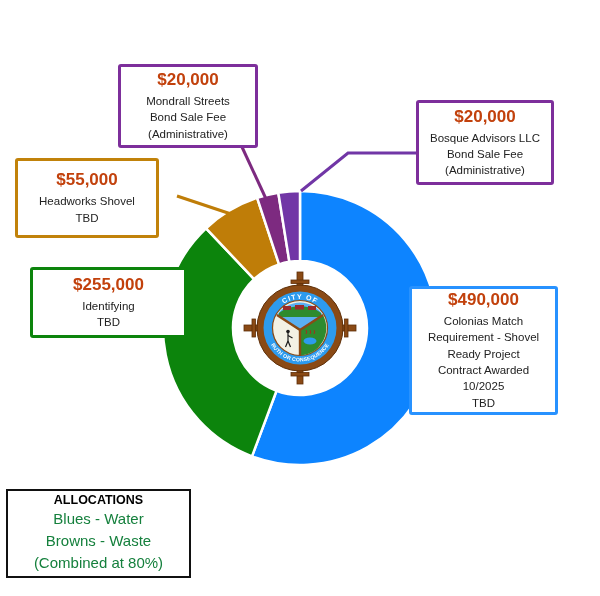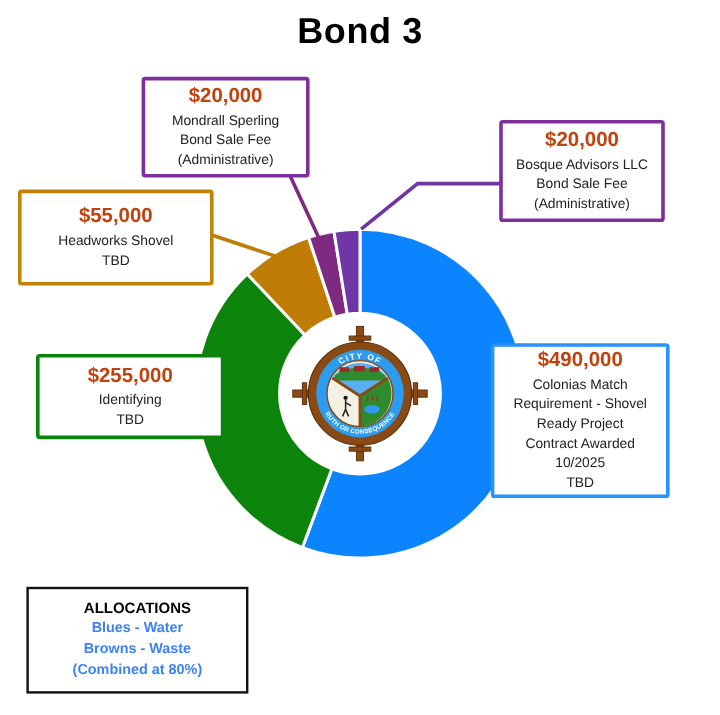--- a/index.html
+++ b/index.html
@@ -14,38 +14,37 @@
   .chart-svg{position:absolute;left:0;top:0;z-index:1;}
   .callout{
     position:absolute;background:#fff;border:3px solid #888;border-radius:3px;
     display:flex;flex-direction:column;align-items:center;justify-content:center;
     text-align:center;z-index:2;padding:4px 6px;box-sizing:border-box;
   }
   .callout .amount{font-size:17px;font-weight:700;color:#c2410c;margin-bottom:3px;}
   .callout .line{font-size:11.5px;color:#222;line-height:1.42;white-space:pre-wrap;}
   .box-mondrall{left:118px;top:64px;width:140px;height:84px;}
   .box-bosque{left:416px;top:100px;width:138px;height:85px;}
-  .box-headworks{left:15px;top:158px;width:163px;height:80px;}
+  .box-headworks{left:15px;top:158px;width:144px;height:80px;}
   .box-identifying{left:30px;top:267px;width:157px;height:71px;}
   .box-colonias{left:409px;top:286px;width:149px;height:129px;}
   .legend-box{
-    position:absolute;left:22px;top:489px;width:185px;height:89px;z-index:2;
+    position:absolute;left:6px;top:489px;width:185px;height:89px;z-index:2;
     background:#fff;border:2.5px solid #111;display:flex;flex-direction:column;
     align-items:center;justify-content:center;text-align:center;box-sizing:border-box;
   }
   .legend-box .legend-title{font-size:12.5px;font-weight:700;color:#000;margin-bottom:1px;}
-  .legend-box .line{font-size:12px;color:#3b82f6;line-height:1.45;white-space:pre-wrap;font-weight:bold;}
+  .legend-box .line{font-size:15px;color:#15803d;line-height:1.45;white-space:pre-wrap;}
   .seal-text{fill:#fff;font-weight:bold;font-family:"Liberation Sans",sans-serif;}
 </style>
 </head>
 <body>
 
 <div class="stage">
 
-  <h1 class="page-title">Bond 3</h1>
 
   <svg class="chart-svg" width="600" height="596" viewBox="0 0 600 596">
 
     <g id="donut">
         <path d="M300,191 A137,137 0 1 1 252.0074138837561,456.3187892628157 L276.52917321322377,390.7544443840048 A67,67 0 1 0 300,261 Z" fill="#0d84ff" stroke="#ffffff" stroke-width="2.5" stroke-linejoin="round"></path>
         <path d="M252.0074138837561,456.3187892628157 A137,137 0 0 1 206.0583060731613,228.2806029793794 L254.05771172921027,279.2321197052439 A67,67 0 0 0 276.52917321322377,390.7544443840048 Z" fill="#0c840c" stroke="#ffffff" stroke-width="2.5" stroke-linejoin="round"></path>
         <path d="M206.0583060731613,228.2806029793794 A137,137 0 0 1 257.1468648379547,197.87464195329383 L279.0426273295107,264.36205117423856 A67,67 0 0 0 254.05771172921027,279.2321197052439 Z" fill="#bf7d08" stroke="#ffffff" stroke-width="2.5" stroke-linejoin="round"></path>
         <path d="M257.1468648379547,197.87464195329383 A137,137 0 0 1 278.29947065621155,192.7295781547223 L289.3873323647166,261.8458520902657 A67,67 0 0 0 279.0426273295107,264.36205117423856 Z" fill="#7d2a80" stroke="#ffffff" stroke-width="2.5" stroke-linejoin="round"></path>
         <path d="M278.29947065621155,192.7295781547223 A137,137 0 0 1 299.99999999999994,191 L300,261 A67,67 0 0 0 289.3873323647166,261.8458520902657 Z" fill="#7136a6" stroke="#ffffff" stroke-width="2.5" stroke-linejoin="round"></path>
       </g>
@@ -97,39 +96,39 @@
         <textPath href="#arcTop" startOffset="50%" text-anchor="middle">CITY OF</textPath>
       </text>
       <text class="seal-text" font-size="5.2" letter-spacing="0.2">
         <textPath href="#arcBottom" startOffset="50%" text-anchor="middle">TRUTH OR CONSEQUENCES</textPath>
       </text>
     </g>
   </svg>
 
   <div class="callout box-mondrall" style="border-color: rgb(125, 47, 155);">
     <div class="amount">$20,000</div>
-    <div class="line">Mondrall Sperling</div>
+    <div class="line">Mondrall Streets</div>
     <div class="line">Bond Sale Fee</div>
     <div class="line">(Administrative)</div>
   </div>
 
   <div class="callout box-bosque" style="border-color: rgb(125, 47, 155);">
     <div class="amount">$20,000</div>
     <div class="line">Bosque Advisors LLC</div>
     <div class="line">Bond Sale Fee</div>
     <div class="line">(Administrative)</div>
   </div>
 
   <div class="callout box-headworks" style="border-color: rgb(193, 130, 10);">
     <div class="amount">$55,000</div>
     <div class="line">Headworks Shovel</div>
     <div class="line">TBD</div>
   </div>
 
-  <div class="callout box-identifying" style="border-color: rgb(12, 132, 12); margin-top: 28px;">
+  <div class="callout box-identifying" style="border-color: rgb(12, 132, 12);">
     <div class="amount">$255,000</div>
     <div class="line">Identifying</div>
     <div class="line">TBD</div>
   </div>
 
   <div class="callout box-colonias" style="border-color: rgb(40, 146, 255);">
     <div class="amount">$490,000</div>
     <div class="line">Colonias Match</div>
     <div class="line">Requirement - Shovel</div>
     <div class="line">Ready Project</div>

